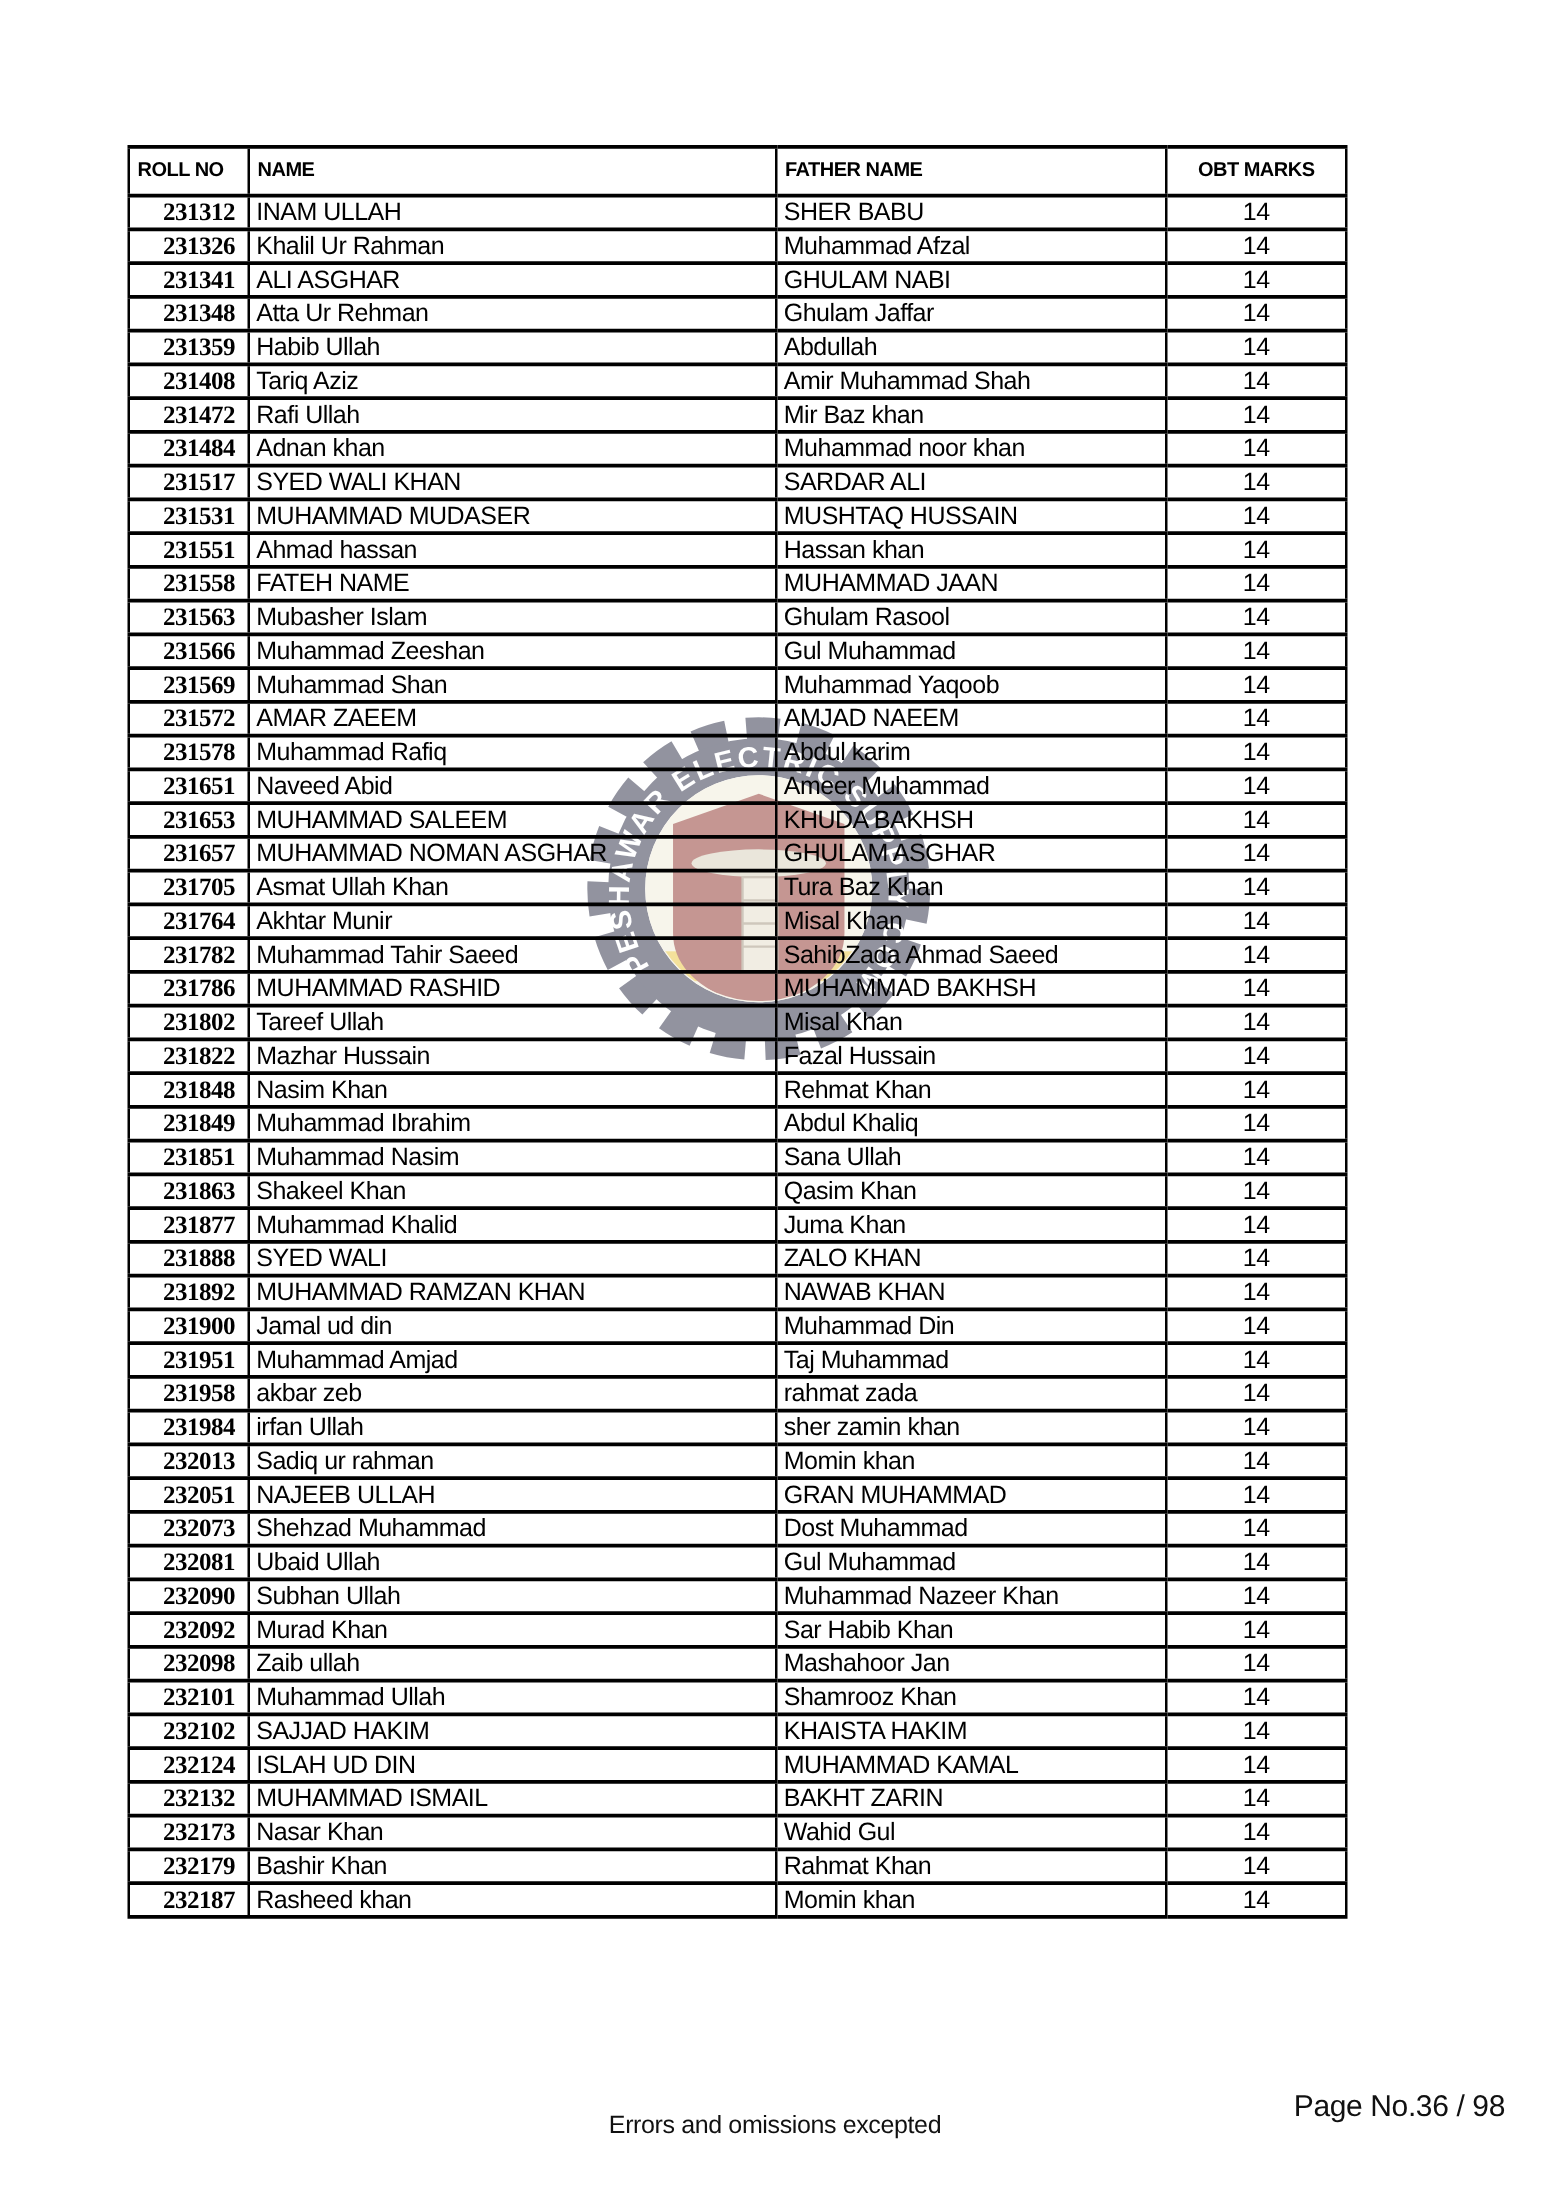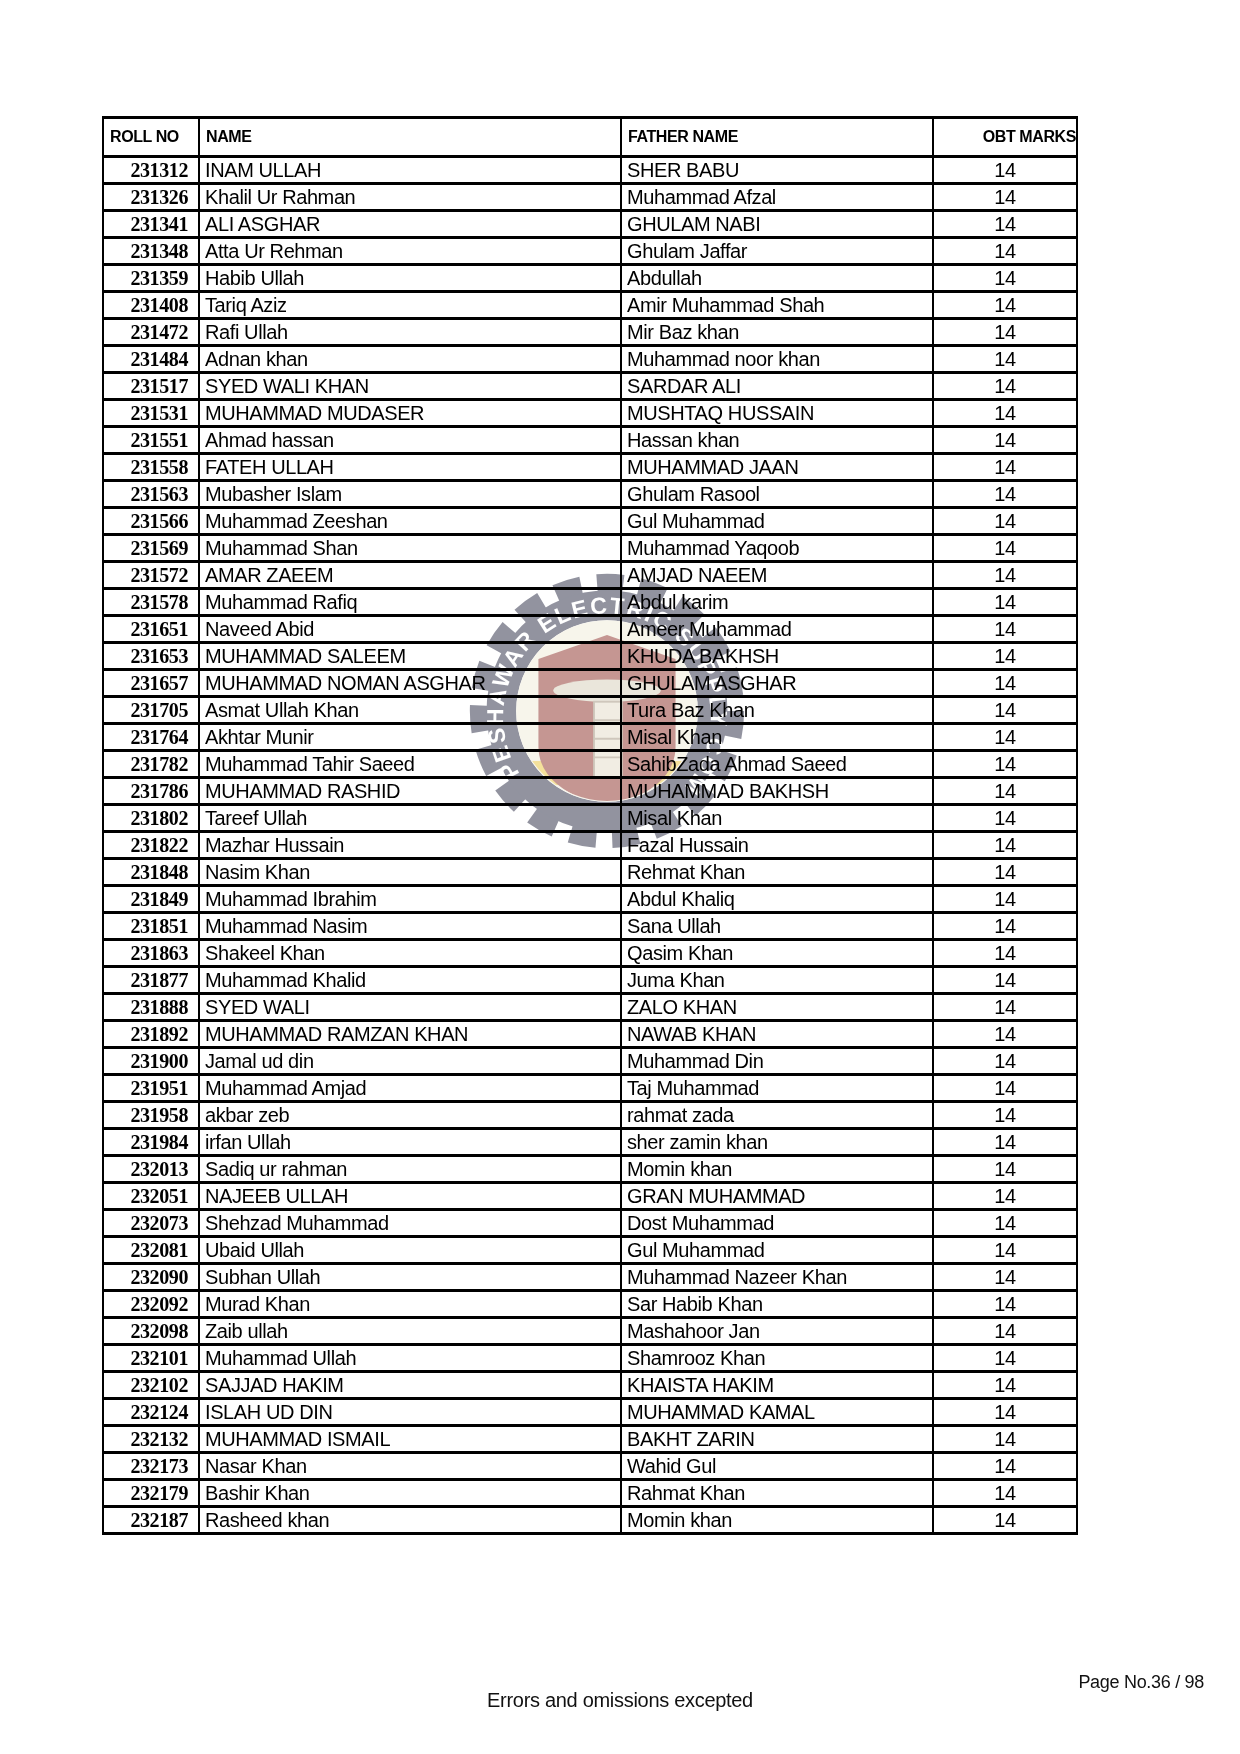--- a/index.html
+++ b/index.html
@@ -43,21 +43,21 @@
     letter-spacing: -0.4px;
   }
   table.results th {
     height: 39px;
     font-size: 16px;
     font-weight: bold;
     text-align: left;
     padding: 0 0 0 6px;
     vertical-align: middle;
   }
-  table.results th.marks { text-align: right; padding: 0; }
+  table.results th.marks { text-align: center; padding: 0; }
   table.results td {
     height: 24.4px;
     font-size: 20px;
     line-height: 24px;
     padding: 0 4px;
     vertical-align: middle;
     background: transparent;
   }
   table.results td.roll   { font-weight: bold; text-align: right; padding-right: 10px; font-family: Liberation Serif, serif; }
   table.results td.name   { text-align: left; padding-left: 5px; margin-top: 12px; }
@@ -73,21 +73,21 @@
     font-size: 20px;
     letter-spacing: -0.3px;
     color: #111;
     z-index: 2;
     margin-top: 17px;
   }
   .footer-page {
     position: absolute;
     right: 36px;
     top: 1672px;
-    font-size: 18px;
+    font-size: 24px;
     letter-spacing: -0.3px;
     color: #111;
     z-index: 2;
   }
 </style>
 </head>
 <body>
 
 <div class="page">
 
@@ -199,21 +199,21 @@
           <td class="marks">14</td>
         </tr>
         <tr>
           <td class="roll">231551</td>
           <td class="name">Ahmad hassan</td>
           <td class="father">Hassan khan</td>
           <td class="marks">14</td>
         </tr>
         <tr>
           <td class="roll">231558</td>
-          <td class="name">FATEH ULLAH</td>
+          <td class="name">FATEH NAME</td>
           <td class="father">MUHAMMAD JAAN</td>
           <td class="marks">14</td>
         </tr>
         <tr>
           <td class="roll">231563</td>
           <td class="name">Mubasher Islam</td>
           <td class="father">Ghulam Rasool</td>
           <td class="marks">14</td>
         </tr>
         <tr>

